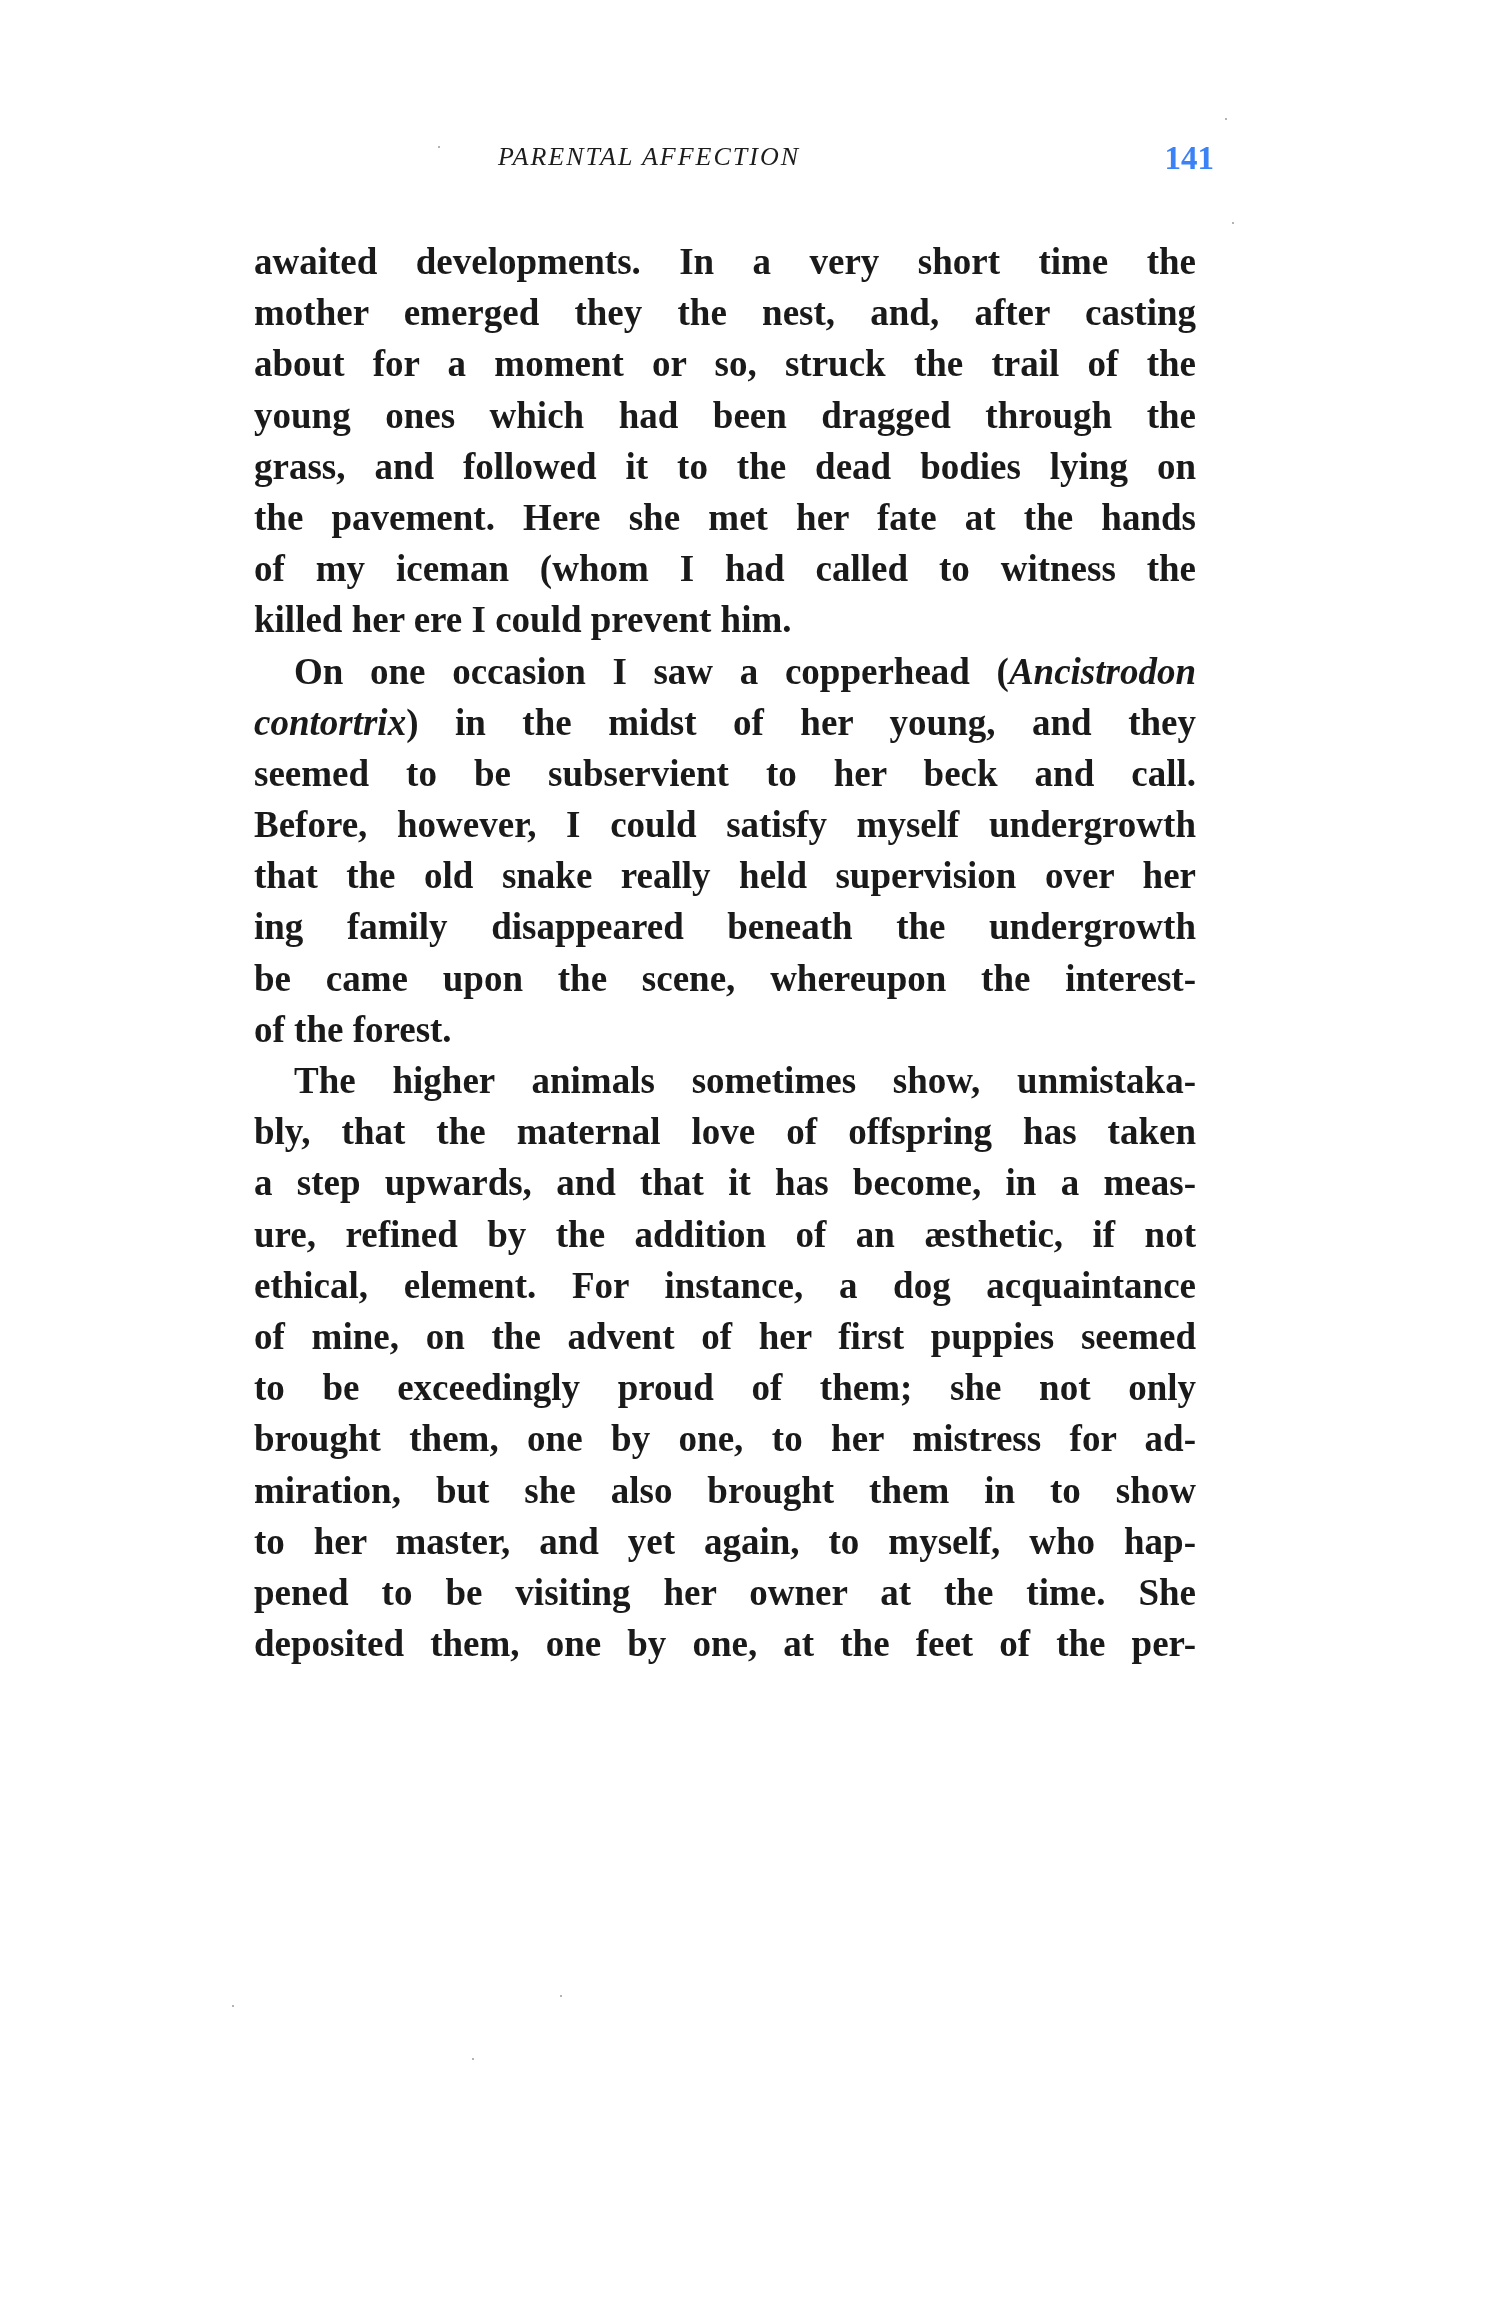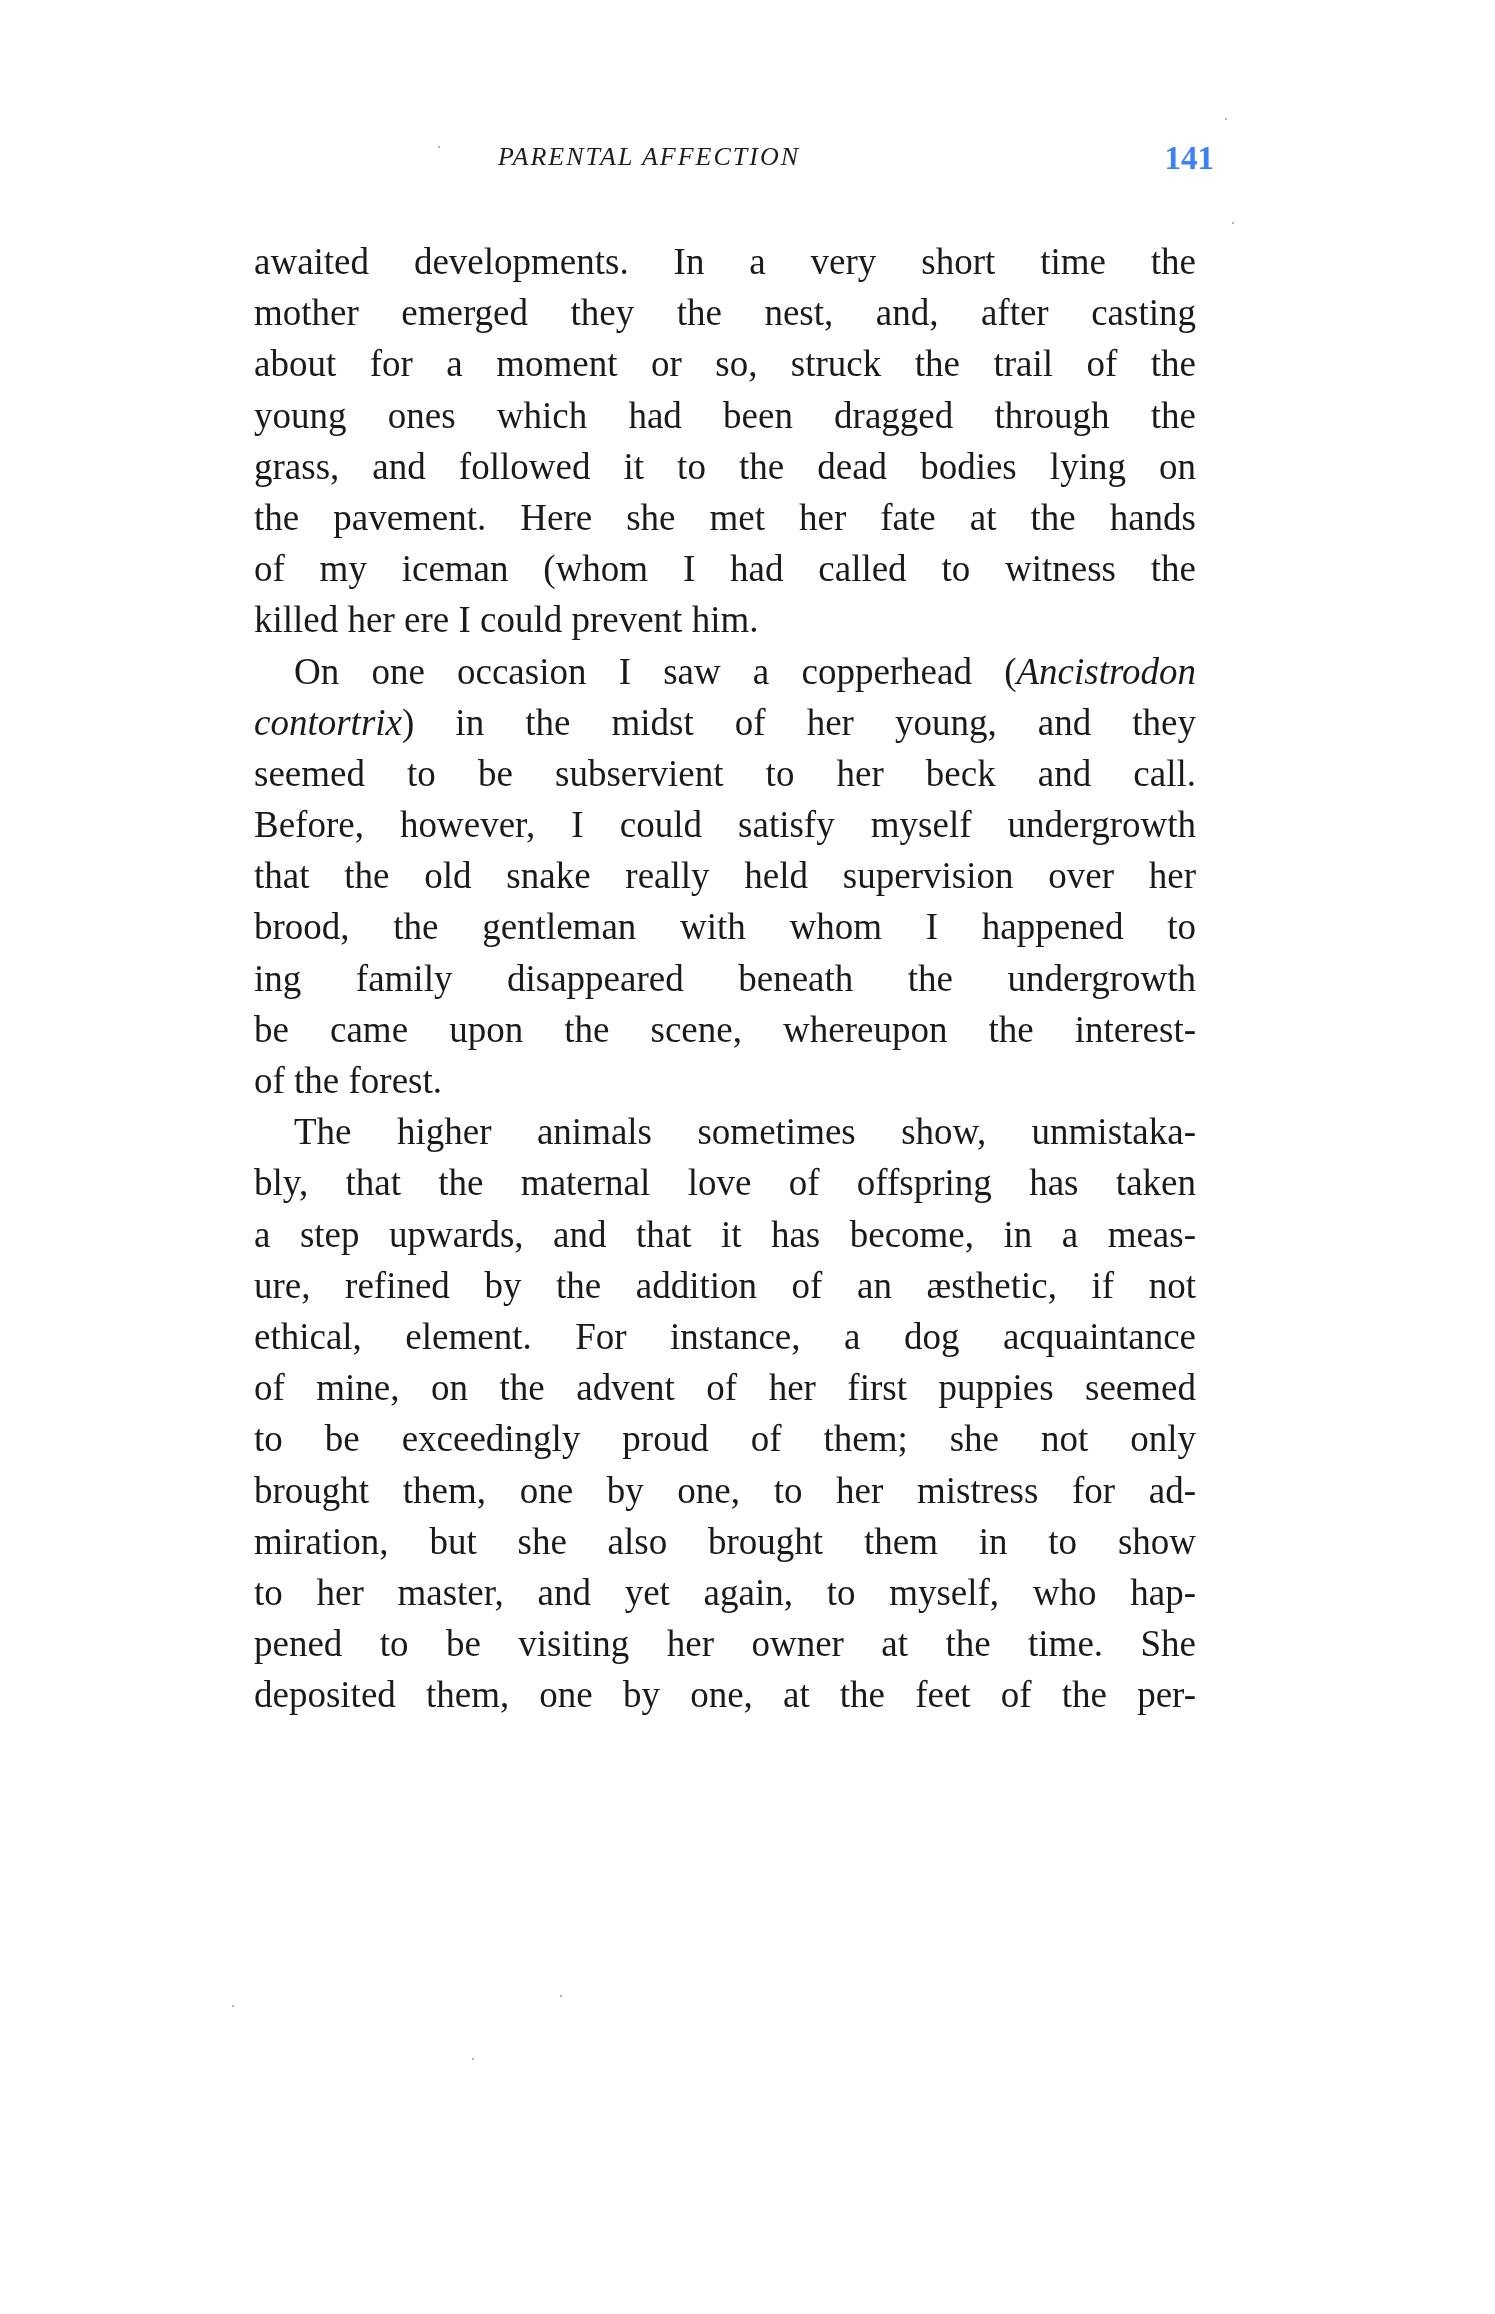--- a/index.html
+++ b/index.html
@@ -42,20 +42,21 @@
       top: -2px;
       font-size: 33px;
       font-weight: bold;
       color: #3b82f6;
     }
     .body-text {
       position: absolute;
       top: 236px;
       left: 254px;
       width: 942px;
+      font-weight: bold;
     }
     .line {
       display: block;
       height: 51.2px;
       line-height: 51.2px;
       font-size: 37px;
       text-align: justify;
       text-align-last: justify;
       white-space: nowrap;
       overflow: visible;
@@ -98,21 +99,20 @@
       <span class="line">of my iceman (whom I had called to witness the</span>
       <span class="line last">killed her ere I could prevent him.</span>
     </div>
 
     <div>
       <span class="line indent"><span>On one occasion I saw a copperhead (</span><span class="it">Ancistrodon</span></span>
       <span class="line"><span class="it">contortrix</span><span>) in the midst of her young, and they</span></span>
       <span class="line">seemed to be subservient to her beck and call.</span>
       <span class="line">Before, however, I could satisfy myself undergrowth</span>
       <span class="line">that the old snake really held supervision over her</span>
-      <span class="line">brood, the gentleman with whom I happened to</span>
       <span class="line">ing family disappeared beneath the undergrowth</span>
       <span class="line">be came upon the scene, whereupon the interest-</span>
       <span class="line last">of the forest.</span>
     </div>
 
     <div>
       <span class="line indent">The higher animals sometimes show, unmistaka-</span>
       <span class="line">bly, that the maternal love of offspring has taken</span>
       <span class="line">a step upwards, and that it has become, in a meas-</span>
       <span class="line">ure, refined by the addition of an æsthetic, if not</span>

